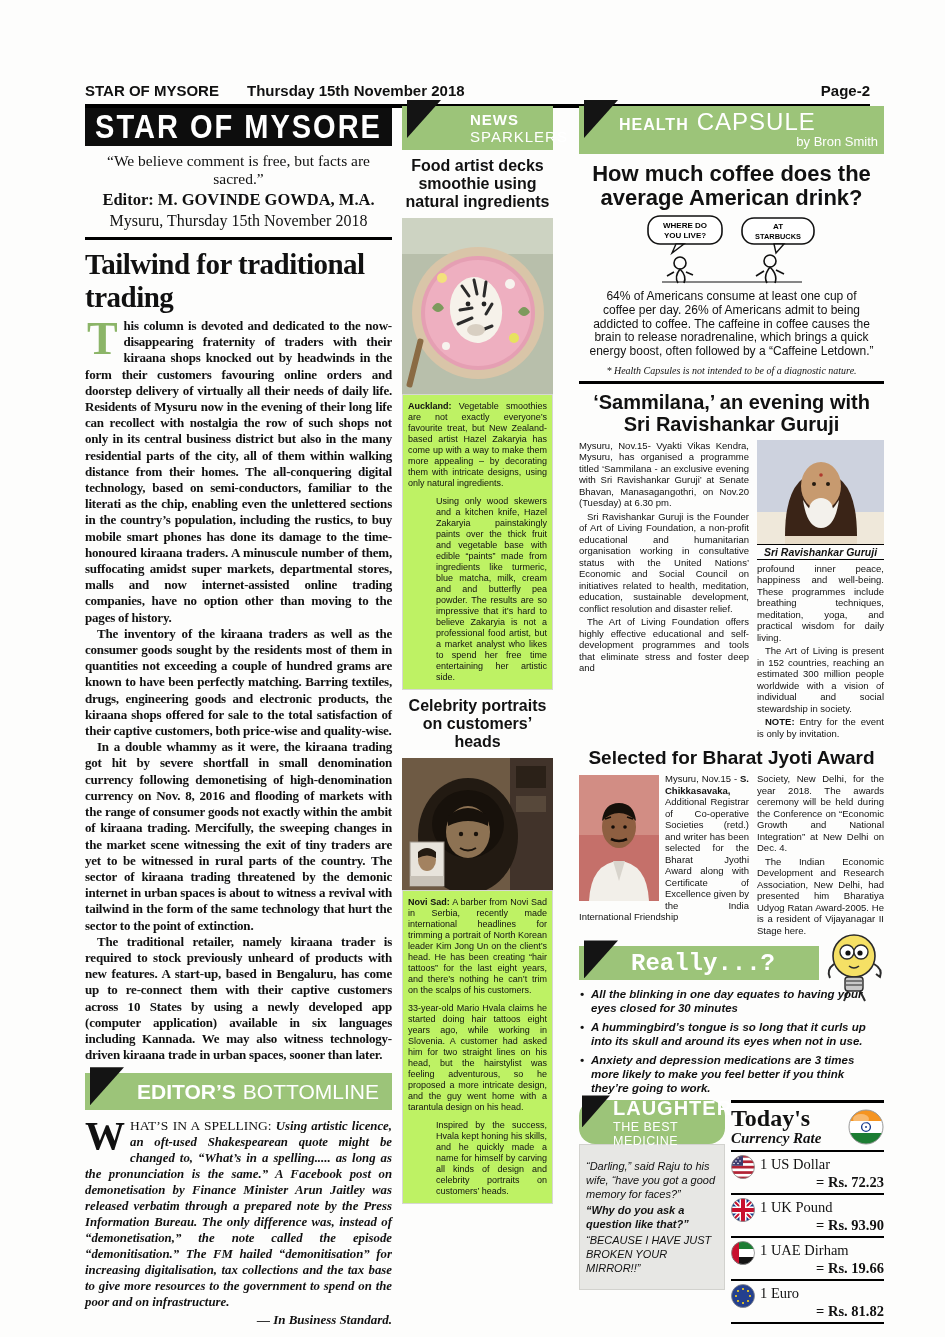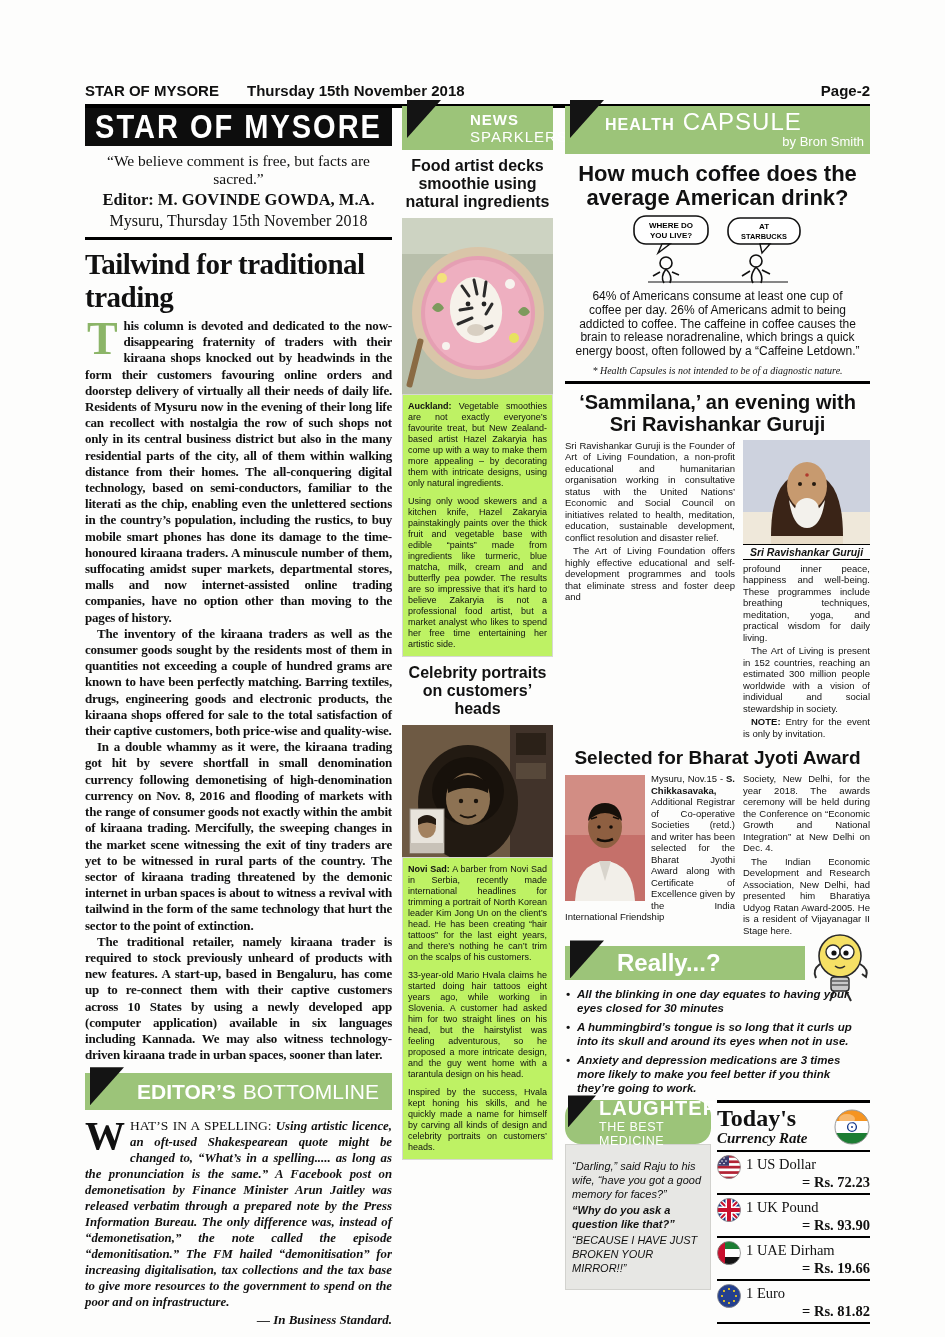--- a/index.html
+++ b/index.html
@@ -6,21 +6,21 @@
   body{width:945px;height:1337px;position:relative;font-family:"Liberation Sans",sans-serif;color:#111;}
   .page{position:absolute;inset:0;background:#fdfdfc;overflow:hidden;}
   
   .tophdr{position:absolute;left:85px;top:82px;width:785px;border-bottom:4px solid #000;padding-bottom:5px;display:flex;align-items:baseline;font-weight:bold;font-size:15px;}
   .tophdr .pname{width:162px;}
   .tophdr .pdate{flex:1;text-align:left;}
   .tophdr .pno{text-align:right;}
   
   .col-left{position:absolute;left:85px;top:108px;width:307px;}
   .col-mid{position:absolute;left:402px;top:106px;width:151px;}
-  .col-right{position:absolute;left:565px;top:106px;width:305px;}
+  .col-right{position:absolute;left:579px;top:106px;width:305px;}
   
   .mast{background:#0d0d0d;height:38px;display:flex;align-items:center;justify-content:center;}
   .mast span{color:#fff;font-weight:bold;font-size:29px;letter-spacing:2px;transform:scaleY(1.15);font-family:"Liberation Sans",sans-serif;}
   .motto{font-family:"Liberation Serif",serif;text-align:center;padding:6px 0 7px;border-bottom:3px solid #000;}
   .motto .m1{font-size:15.5px;}
   .motto .m2{font-size:16.5px;font-weight:bold;margin-top:2px;}
   .motto .m3,.motto .m4{font-size:16px;margin-top:2px;}
   
   .lead-h{font-family:"Liberation Serif",serif;font-weight:bold;font-size:29px;letter-spacing:-0.5px;margin:8px 0 4px;}
   .lead-body{font-family:"Liberation Serif",serif;font-weight:bold;font-size:13px;line-height:16.2px;text-align:justify;letter-spacing:-0.2px;}
@@ -39,21 +39,21 @@
   .bl-text .it{font-style:italic;font-weight:bold;}
   .bl-credit{font-family:"Liberation Serif",serif;font-style:italic;font-weight:bold;font-size:13px;text-align:right;margin-top:2px;}
   
   .ns-banner{height:44px;padding-left:68px;display:flex;flex-direction:column;justify-content:center;}
   .ns-banner .b1{font-weight:bold;font-size:15px;letter-spacing:1px;}
   .ns-banner .b2{font-size:15px;letter-spacing:1px;}
   .mid-h{font-weight:bold;font-size:16px;line-height:18px;text-align:center;margin:7px 0;}
   .photo{display:block;width:100%;}
   .graybox{background:#bef264;border:1px solid #d7d7d3;padding:6px 5px;font-size:9px;line-height:11px;text-align:justify;}
   .graybox p{margin:0 0 7px;}
-  .graybox p:last-child{margin-bottom:0;}
+  .graybox p:last-child{margin-bottom:0;margin-left:28px;}
   .blead{font-weight:bold;}
   
   .hc-banner{height:48px;padding:2px 6px 2px 40px;box-sizing:border-box;}
   .hc-line1{display:flex;align-items:baseline;gap:8px;}
   .hc-line1 .b1{font-weight:bold;font-size:16px;letter-spacing:1px;}
   .hc-line1 .b2{font-size:24px;letter-spacing:1px;}
   .hc-by{text-align:right;font-size:13px;margin-top:-2px;}
   .hc-h{font-weight:bold;font-size:22px;line-height:24px;text-align:center;margin:8px 0 4px;}
   .hc-body{font-size:12px;line-height:13.8px;text-align:center;margin-top:4px;}
   .hc-foot{font-family:"Liberation Serif",serif;font-style:italic;font-size:10px;text-align:center;margin:6px 0 5px;}
@@ -63,21 +63,21 @@
   .twocol .tc-l{width:170px;}
   .twocol .tc-r{width:127px;}
   .rtxt{font-size:9.5px;line-height:11.5px;text-align:justify;}
   .rtxt p{margin:0 0 2px;}
   .rtxt p + p{text-indent:8px;}
   .sm-photo-cap{font-weight:bold;font-style:italic;font-size:10.5px;text-align:center;border-top:1px solid #000;border-bottom:1px solid #000;padding:1px 0;margin-bottom:3px;}
   .bj-h{font-weight:bold;font-size:19px;text-align:center;margin:6px 0 4px;}
   .bj-photo{float:left;width:80px;height:126px;margin:2px 6px 2px 0;}
   
   .really-wrap{position:relative;margin-top:8px;}
-  .really-banner{height:34px;display:flex;align-items:center;padding-left:52px;width:240px;box-sizing:border-box;}
+  .really-banner{height:34px;display:flex;align-items:center;padding-left:52px;width:240px;box-sizing:border-box;font-family:Liberation Mono, monospace;}
   .really-banner .b1{font-weight:bold;font-size:24px;color:#fff;}
   .bulb{position:absolute;right:-2px;top:-16px;}
   .bullets{margin:7px 0 0;padding:0;list-style:none;font-size:11.5px;line-height:14px;font-weight:bold;font-style:italic;}
   .bullets li{margin:0 0 5px;padding-left:12px;position:relative;}
   .bullets li::before{content:"•";position:absolute;left:1px;}
   
   .bottomrow{display:flex;gap:6px;margin-top:4px;}
   .laugh{width:146px;}
   .laugh-banner{height:44px;padding-left:34px;display:flex;flex-direction:column;justify-content:center;border-radius:16px;}
   .laugh-banner .tri{width:28px;height:32px;left:3px;top:-5px;}
@@ -226,20 +226,21 @@
       <path d="M20 68 h140" stroke="#111" stroke-width="1.2"></path>
     </svg>
 
     <div class="hc-body" style="padding:0 10px;">64% of Americans consume at least one cup of coffee per day. 26% of Americans admit to being addicted to coffee. The caffeine in coffee causes the brain to release noradrenaline, which brings a quick energy boost, often followed by a “Caffeine Letdown.”</div>
     <div class="hc-foot">* Health Capsules is not intended to be of a diagnostic nature.</div>
     <div class="rule"></div>
 
     <div class="sm-h">‘Sammilana,’ an evening with Sri Ravishankar Guruji</div>
     <div class="twocol">
       <div class="tc-l rtxt">
+        <p>Mysuru, Nov.15- Vyakti Vikas Kendra, Mysuru, has organised a programme titled ‘Sammilana - an exclusive evening with Sri Ravishankar Guruji’ at Senate Bhavan, Manasagangothri, on Nov.20 (Tuesday) at 6.30 pm.</p>
         <p>Sri Ravishankar Guruji is the Founder of Art of Living Foundation, a non-profit educational and humanitarian organisation working in consultative status with the United Nations’ Economic and Social Council on initiatives related to health, meditation, education, sustainable development, conflict resolution and disaster relief.</p>
         <p>The Art of Living Foundation offers highly effective educational and self-development programmes and tools that eliminate stress and foster deep and</p>
       </div>
       <div class="tc-r">
         <svg width="127" height="104" viewBox="0 0 127 104" style="display:block;">
           <rect width="127" height="104" fill="#cdd2de"></rect>
           <rect x="0" y="72" width="127" height="32" fill="#efe8da"></rect>
           <path d="M28 96 q0 -62 36 -64 q36 2 36 64 z" fill="#3a2417"></path>
           <ellipse cx="64" cy="46" rx="20" ry="24" fill="#c79a6f"></ellipse>
           <path d="M46 60 q18 30 36 0 q-4 28 -18 28 q-14 0 -18 -28z" fill="#f3f1ec"></path>

